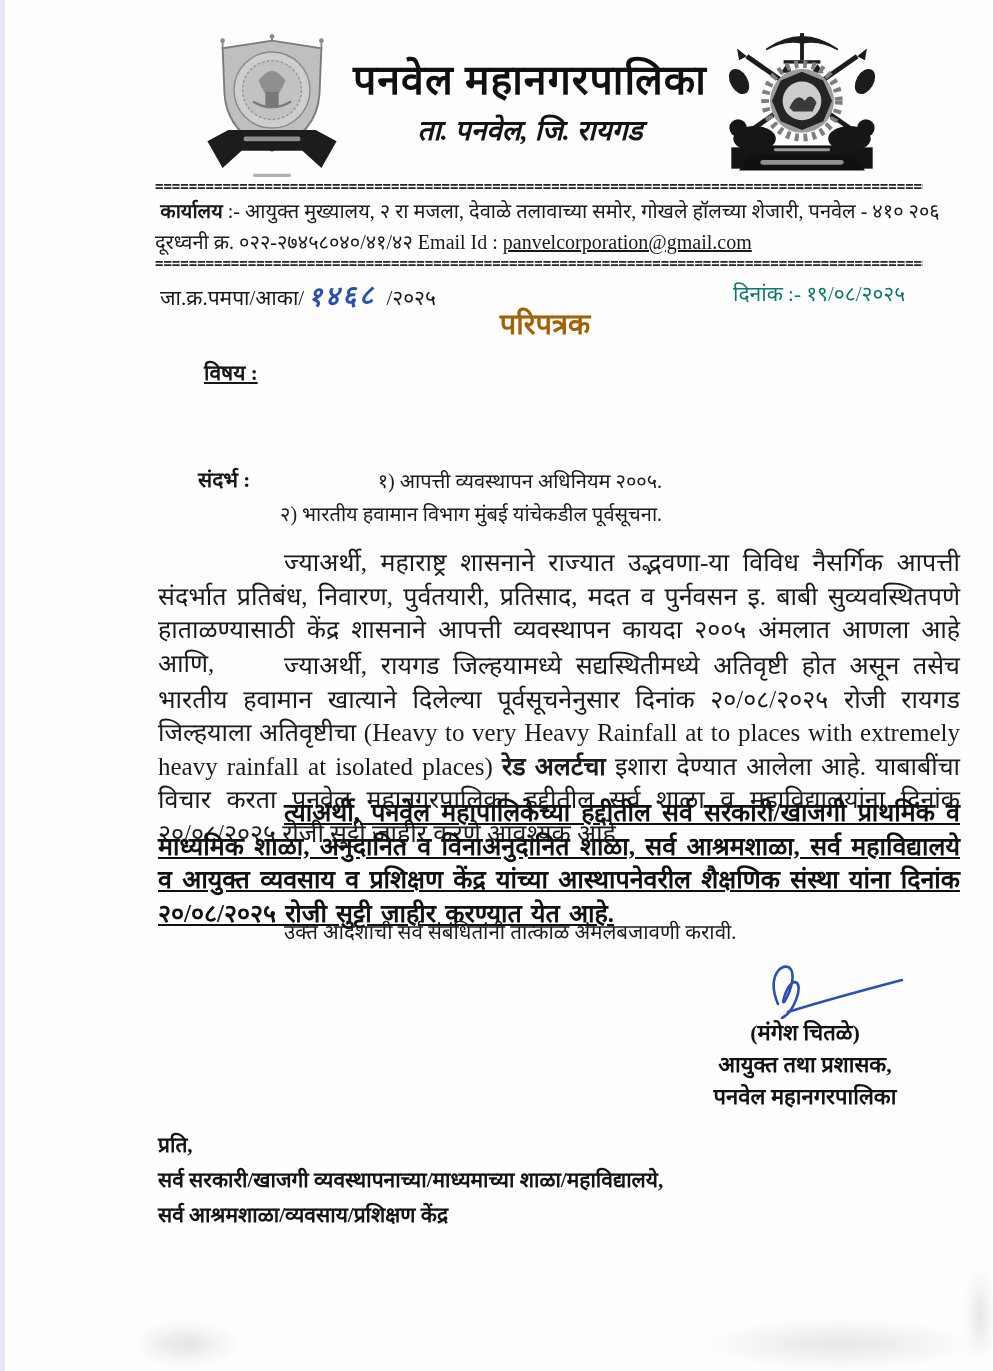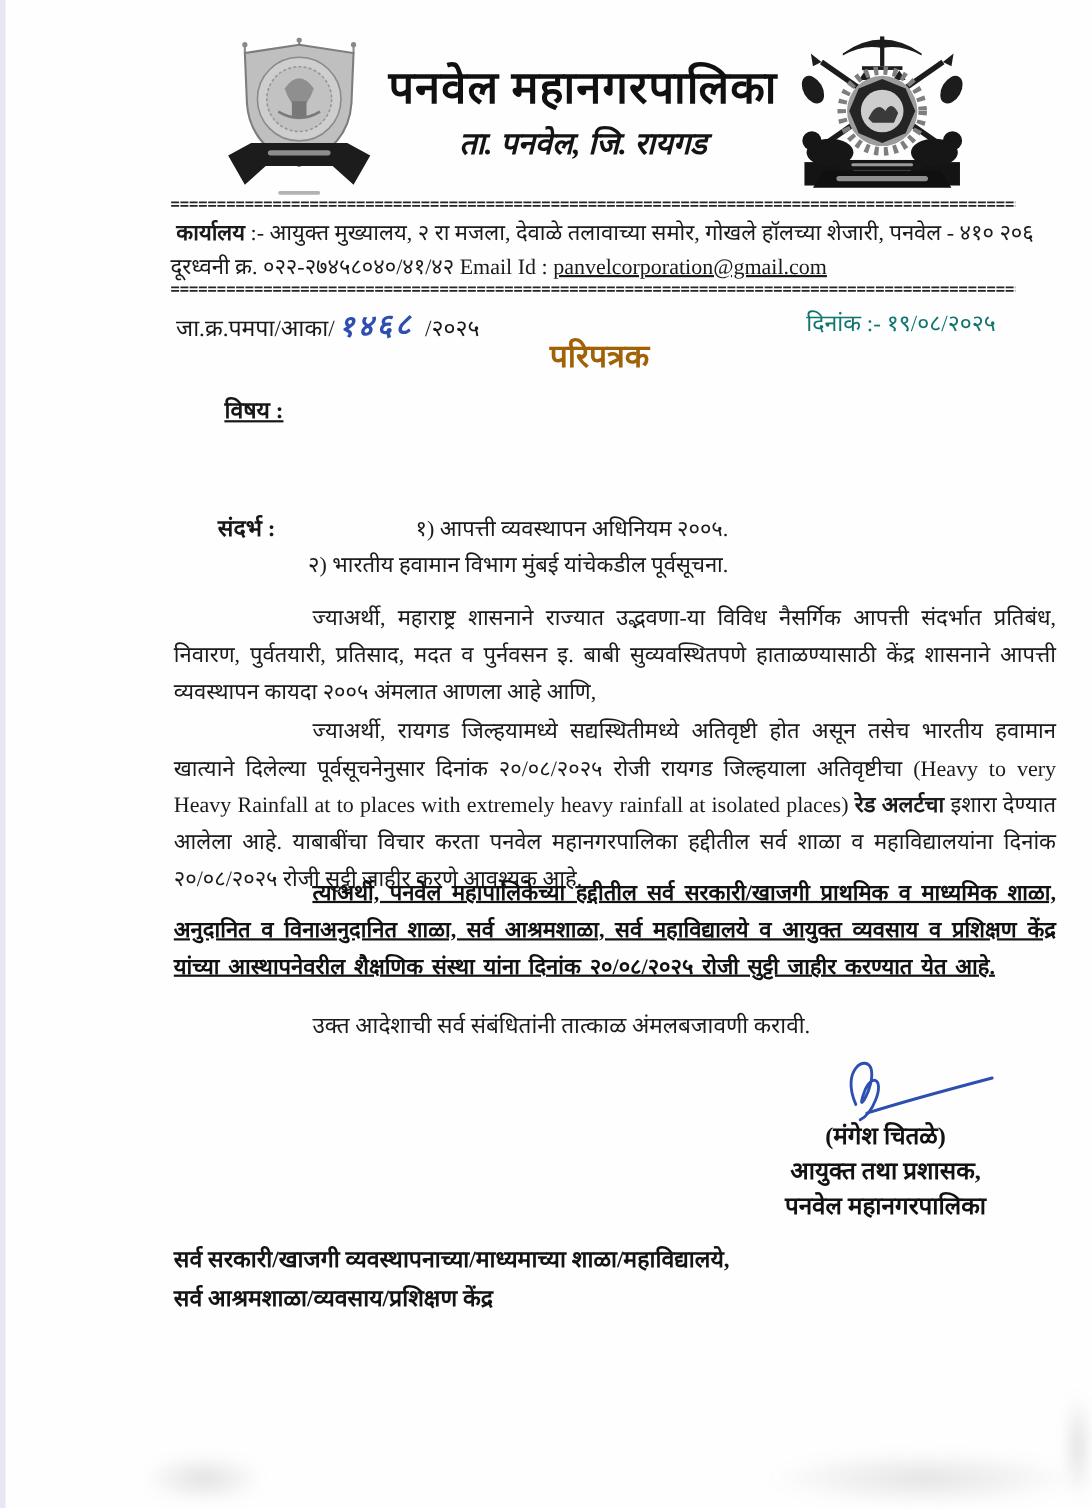--- a/index.html
+++ b/index.html
@@ -26,21 +26,21 @@
     display:inline-block;transform:rotate(-2deg);
   }
   .date-line{font-size:21px;color:#0f766e;}
   .circ-title{font-size:29px;font-weight:800;text-align:center;color:#a16207;}
   .subject-row,.ref-block{display:flex;align-items:flex-start;}
   .subject-label{font-size:21px;font-weight:800;width:78px;flex:none;}
   .subject-text{font-size:20.5px;font-weight:700;width:606px;line-height:34px;color:#131313;}
   .refs-label{font-size:21px;font-weight:800;width:82px;flex:none;}
   .refs-items{font-size:20px;line-height:33px;color:#1b1b1b;text-align:right;}
   .para{
-    font-size:20px;line-height:33.5px;width:802px;text-align:justify;
+    font-size:25px;line-height:33.5px;width:802px;text-align:justify;
     text-indent:126px;color:#1b1b1b;
   }
   .para .em{font-weight:800;}
   .para-bold{font-weight:700;word-spacing:3px;color:#111;}
   .closing-line{font-size:20.5px;color:#1b1b1b;}
   .sig-line{font-size:22px;font-weight:700;text-align:center;color:#121212;}
   .dist{font-size:21px;font-weight:700;line-height:35px;color:#141414;}
   .smudge{position:absolute;border-radius:50%;filter:blur(6px);}
   svg{display:block;}
 </style>
@@ -152,20 +152,21 @@
         <path d="M36 48 C22 16 46 2 50 16 C54 32 34 62 44 36 C50 20 62 24 54 44 C50 54 44 60 40 62"></path>
         <path d="M46 56 C84 44 122 34 160 24"></path>
       </g>
     </svg>
   </div>
   <div class="abs sig-line" style="left:690px;top:1016px;width:230px;">(मंगेश चितळे)</div>
   <div class="abs sig-line" style="left:680px;top:1048px;width:250px;">आयुक्त तथा प्रशासक,</div>
   <div class="abs sig-line" style="left:680px;top:1080px;width:250px;">पनवेल महानगरपालिका</div>
 
   <div class="abs dist" style="left:158px;top:1128px;width:720px;">
+    <div>प्रति,</div>
     <div>सर्व सरकारी/खाजगी व्यवस्थापनाच्या/माध्यमाच्या शाळा/महाविद्यालये,</div>
     <div>सर्व आश्रमशाळा/व्यवसाय/प्रशिक्षण केंद्र</div>
   </div>
 
   <div class="smudge" style="left:130px;top:1322px;width:110px;height:44px;background:radial-gradient(ellipse,rgba(90,90,100,0.18),rgba(90,90,100,0) 70%);"></div>
   <div class="smudge" style="left:700px;top:1320px;width:280px;height:48px;background:radial-gradient(ellipse,rgba(90,90,100,0.16),rgba(90,90,100,0) 72%);"></div>
   <div class="smudge" style="left:968px;top:1265px;width:24px;height:100px;background:radial-gradient(ellipse,rgba(90,90,100,0.20),rgba(90,90,100,0) 70%);"></div>
 </div>
 
 </body></html>

